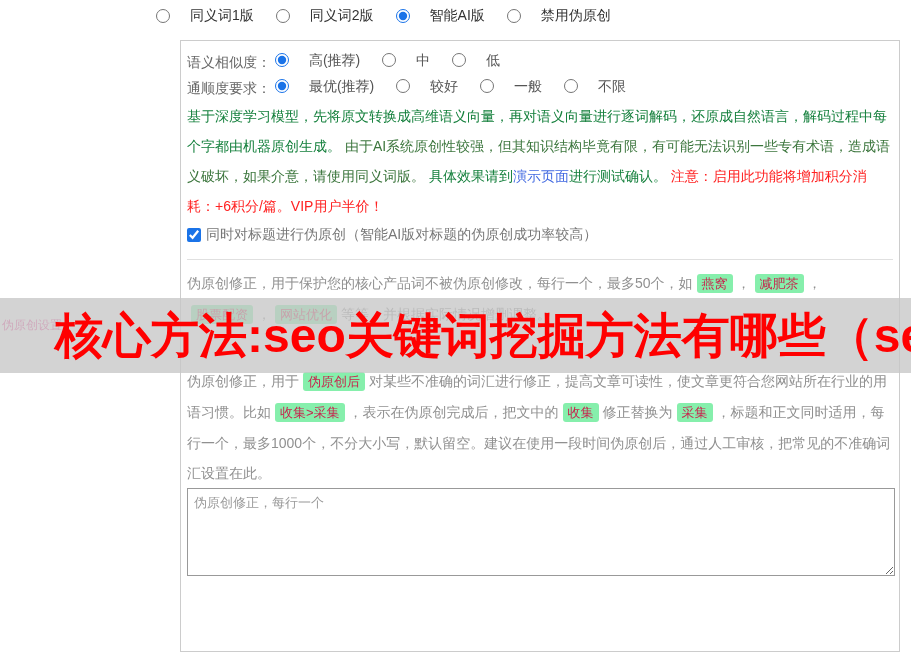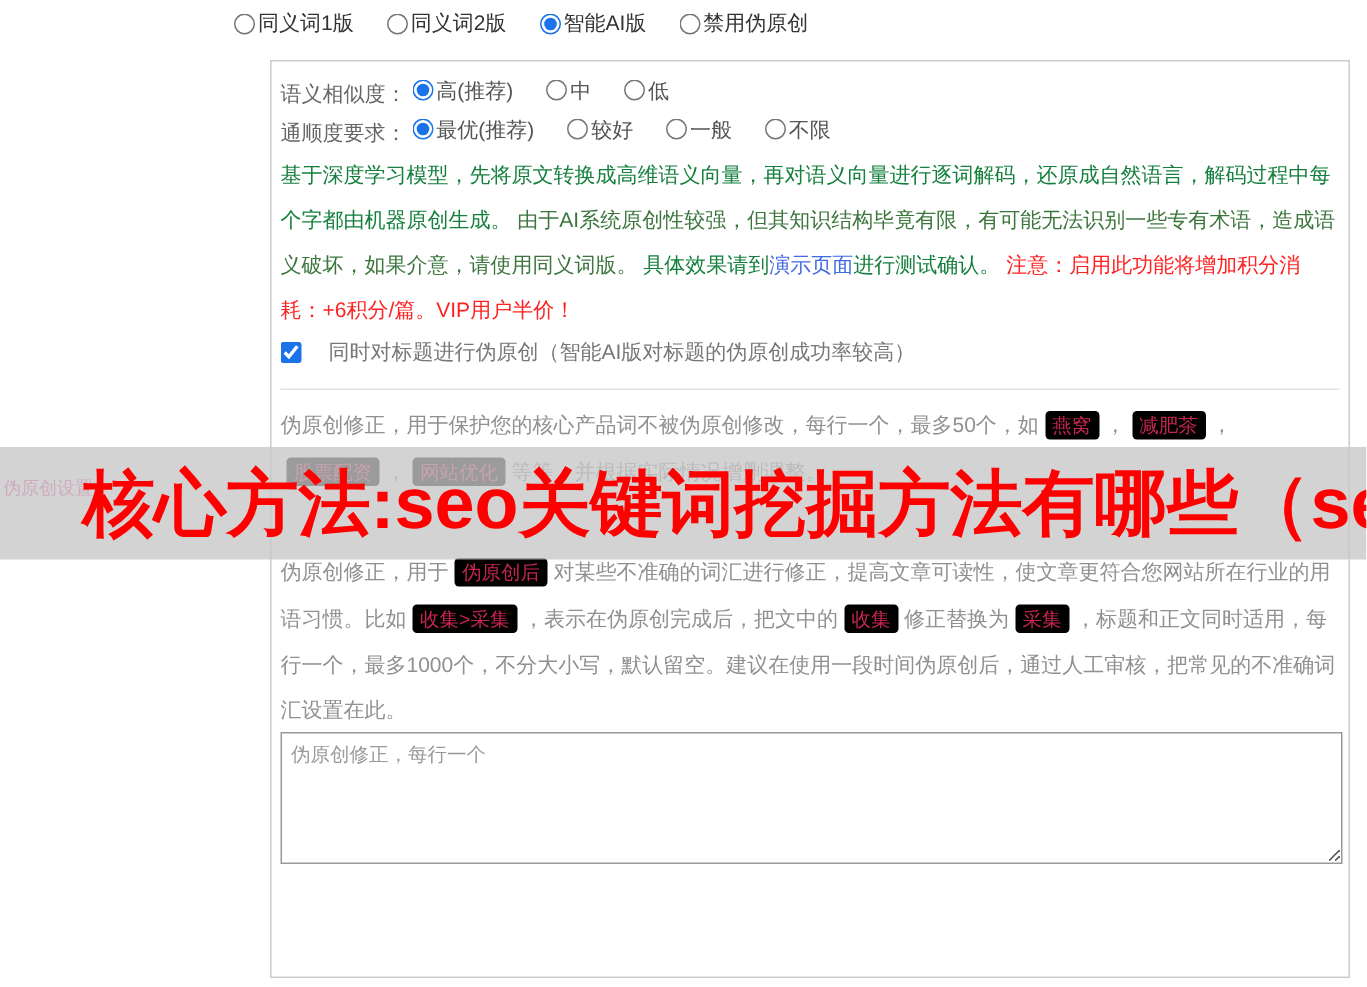--- a/index.html
+++ b/index.html
@@ -6,46 +6,46 @@
   body{
     position:relative;
     width:911px;height:658px;
     overflow:hidden;
     background:#ffffff;
     font-family:"Liberation Sans","DejaVu Sans",sans-serif;
     font-size:14px;color:#333;
   }
   
   .top-radios{position:absolute;left:156px;top:7px;display:flex;align-items:center;}
-  .radio-opt{display:inline-flex;align-items:center;margin-right:22px;color:#333;cursor:pointer;white-space:nowrap;}
+  .radio-opt{display:inline-flex;align-items:center;margin-right:22px;color:#333;cursor:pointer;white-space:nowrap;gap:18px;}
   .radio-opt input,.cb-row input{accent-color:#1a73e8;width:14px;height:14px;margin:0 2px 0 0;vertical-align:middle;}
   
   .side-label{position:absolute;left:2px;top:317px;font-size:12px;color:#ec4899;}
   
   .panel{
     position:absolute;left:180px;top:40px;width:720px;height:612px;
     box-sizing:border-box;border:1px solid #cccccc;
     padding:8px 6px 6px 6px;background:#fff;
   }
   .opt-row{height:22px;line-height:22px;color:#666;white-space:nowrap;}
   .opt-row + .opt-row{margin-top:4px;}
   .opt-row .row-label{color:#666;}
   .opt-row .radio-opt{margin-right:18px;color:#555;}
   .desc{margin:4px 0 0 0;line-height:30px;color:#909090;}
   .desc .gray{color:#15803d;}
   .desc .green{color:#3c763d;}
   .desc .red{color:#ff2222;}
   .desc .link{color:#4169e1;text-decoration:none;cursor:pointer;margin-top:24px;}
   .cb-row{display:flex;align-items:center;margin-top:4px;height:20px;color:#777;cursor:pointer;}
-  .cb-row span{margin-left:16px;}
+  .cb-row span{margin-left:3px;}
   .divider{margin-top:14px;border-top:1px solid #e0e0e0;height:0;}
   .desc2{margin:8px 0 0 0;line-height:30px;color:#909090;}
   .desc2.corr{margin-top:36px;}
   .chip{
-    color:#c7254e;background:#000000;border-radius:3px;
+    color:#c7254e;background:#86efac;border-radius:3px;
     padding:2px 5px;margin:0 4px;font-size:13px;white-space:nowrap;
   }
   textarea{
     display:block;box-sizing:border-box;width:708px;
     border:1px solid #999;background:#fff;resize:vertical;
     font-family:"Liberation Sans","DejaVu Sans",sans-serif;
     font-size:13px;color:#333;padding:5px 6px;outline:none;
   }
   textarea::placeholder{color:#9a9a9a;opacity:1;}
   .ta-lock{height:78px;margin-top:0;}

